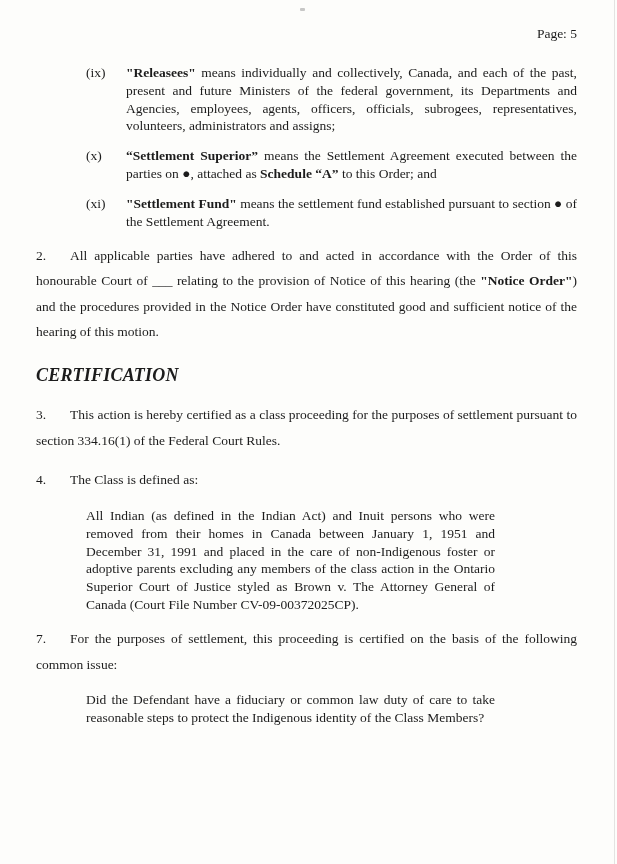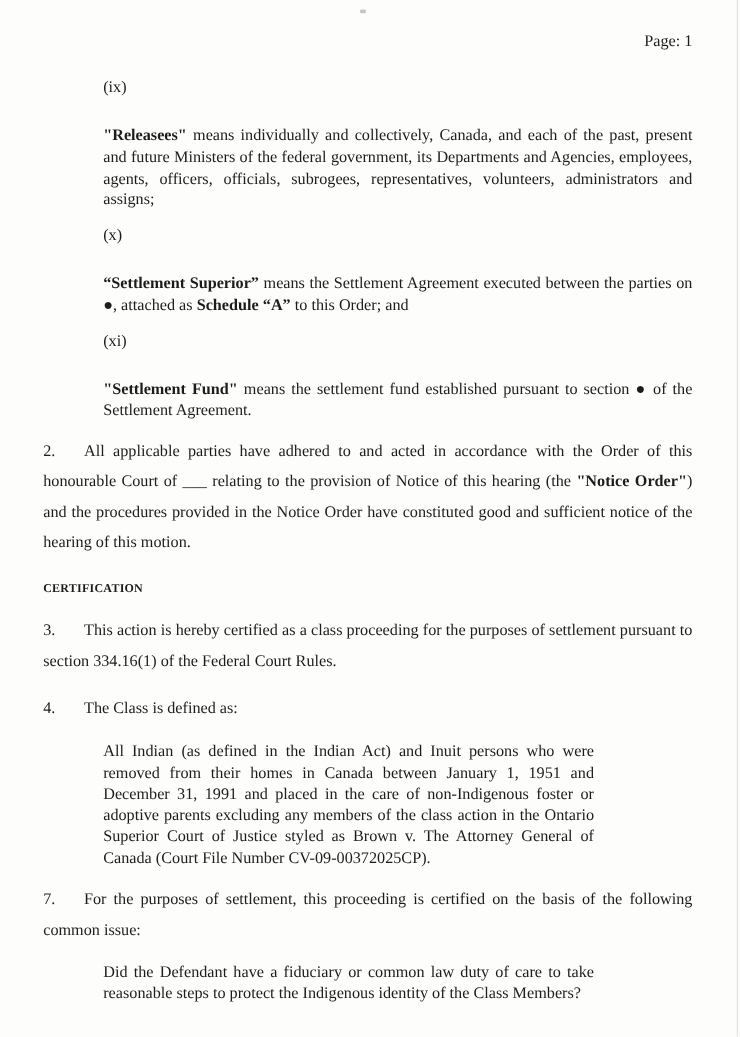--- a/index.html
+++ b/index.html
@@ -16,36 +16,36 @@
   .page-label {
     text-align: right;
     font-size: 13.5px;
     margin: 0 0 22px 0;
   }
   .def {
     display: flex;
     margin: 0 0 12px 50px;
     font-size: 13.5px;
     line-height: 1.32;
-    flex-direction: column;
   }
   .def .marker { flex: 0 0 40px; }
   .def p { margin: 0; flex: 1; text-align: justify; }
   .para {
     font-size: 13.5px;
     line-height: 1.9;
     text-align: justify;
     margin: 12px 0 14px 0;
   }
   .num { display: inline-block; width: 34px; }
   .heading {
-    font-size: 10px;
+    font-size: 18px;
     font-weight: bold;
     margin: 20px 0 16px 0;
     letter-spacing: 0.2px;
+    font-style: italic;
   }
   .quote {
     margin: 2px 82px 12px 50px;
     font-size: 13.5px;
     line-height: 1.32;
     text-align: justify;
   }
   .b { font-weight: bold; }
   .i { }
   .artifact {
@@ -68,21 +68,21 @@
   }
 </style>
 </head>
 <body>
 
 <div class="artifact"></div>
 <div class="scan-edge"></div>
 
 <div class="content">
 
-  <div class="page-label">Page: 1</div>
+  <div class="page-label">Page: 5</div>
 
   <div class="def">
     <span class="marker">(ix)</span>
     <p><span class="b">"Releasees"</span><span> means individually and collectively, Canada, and each of the past, present and future Ministers of the federal government, its Departments and Agencies, employees, agents, officers, officials, subrogees, representatives, volunteers, administrators and assigns;</span></p>
   </div>
 
   <div class="def">
     <span class="marker">(x)</span>
     <p><span class="b">“Settlement Superior”</span><span> means the Settlement Agreement executed between the parties on ●, attached as </span><span class="b">Schedule “A”</span><span> to this Order; and</span></p>
   </div>

